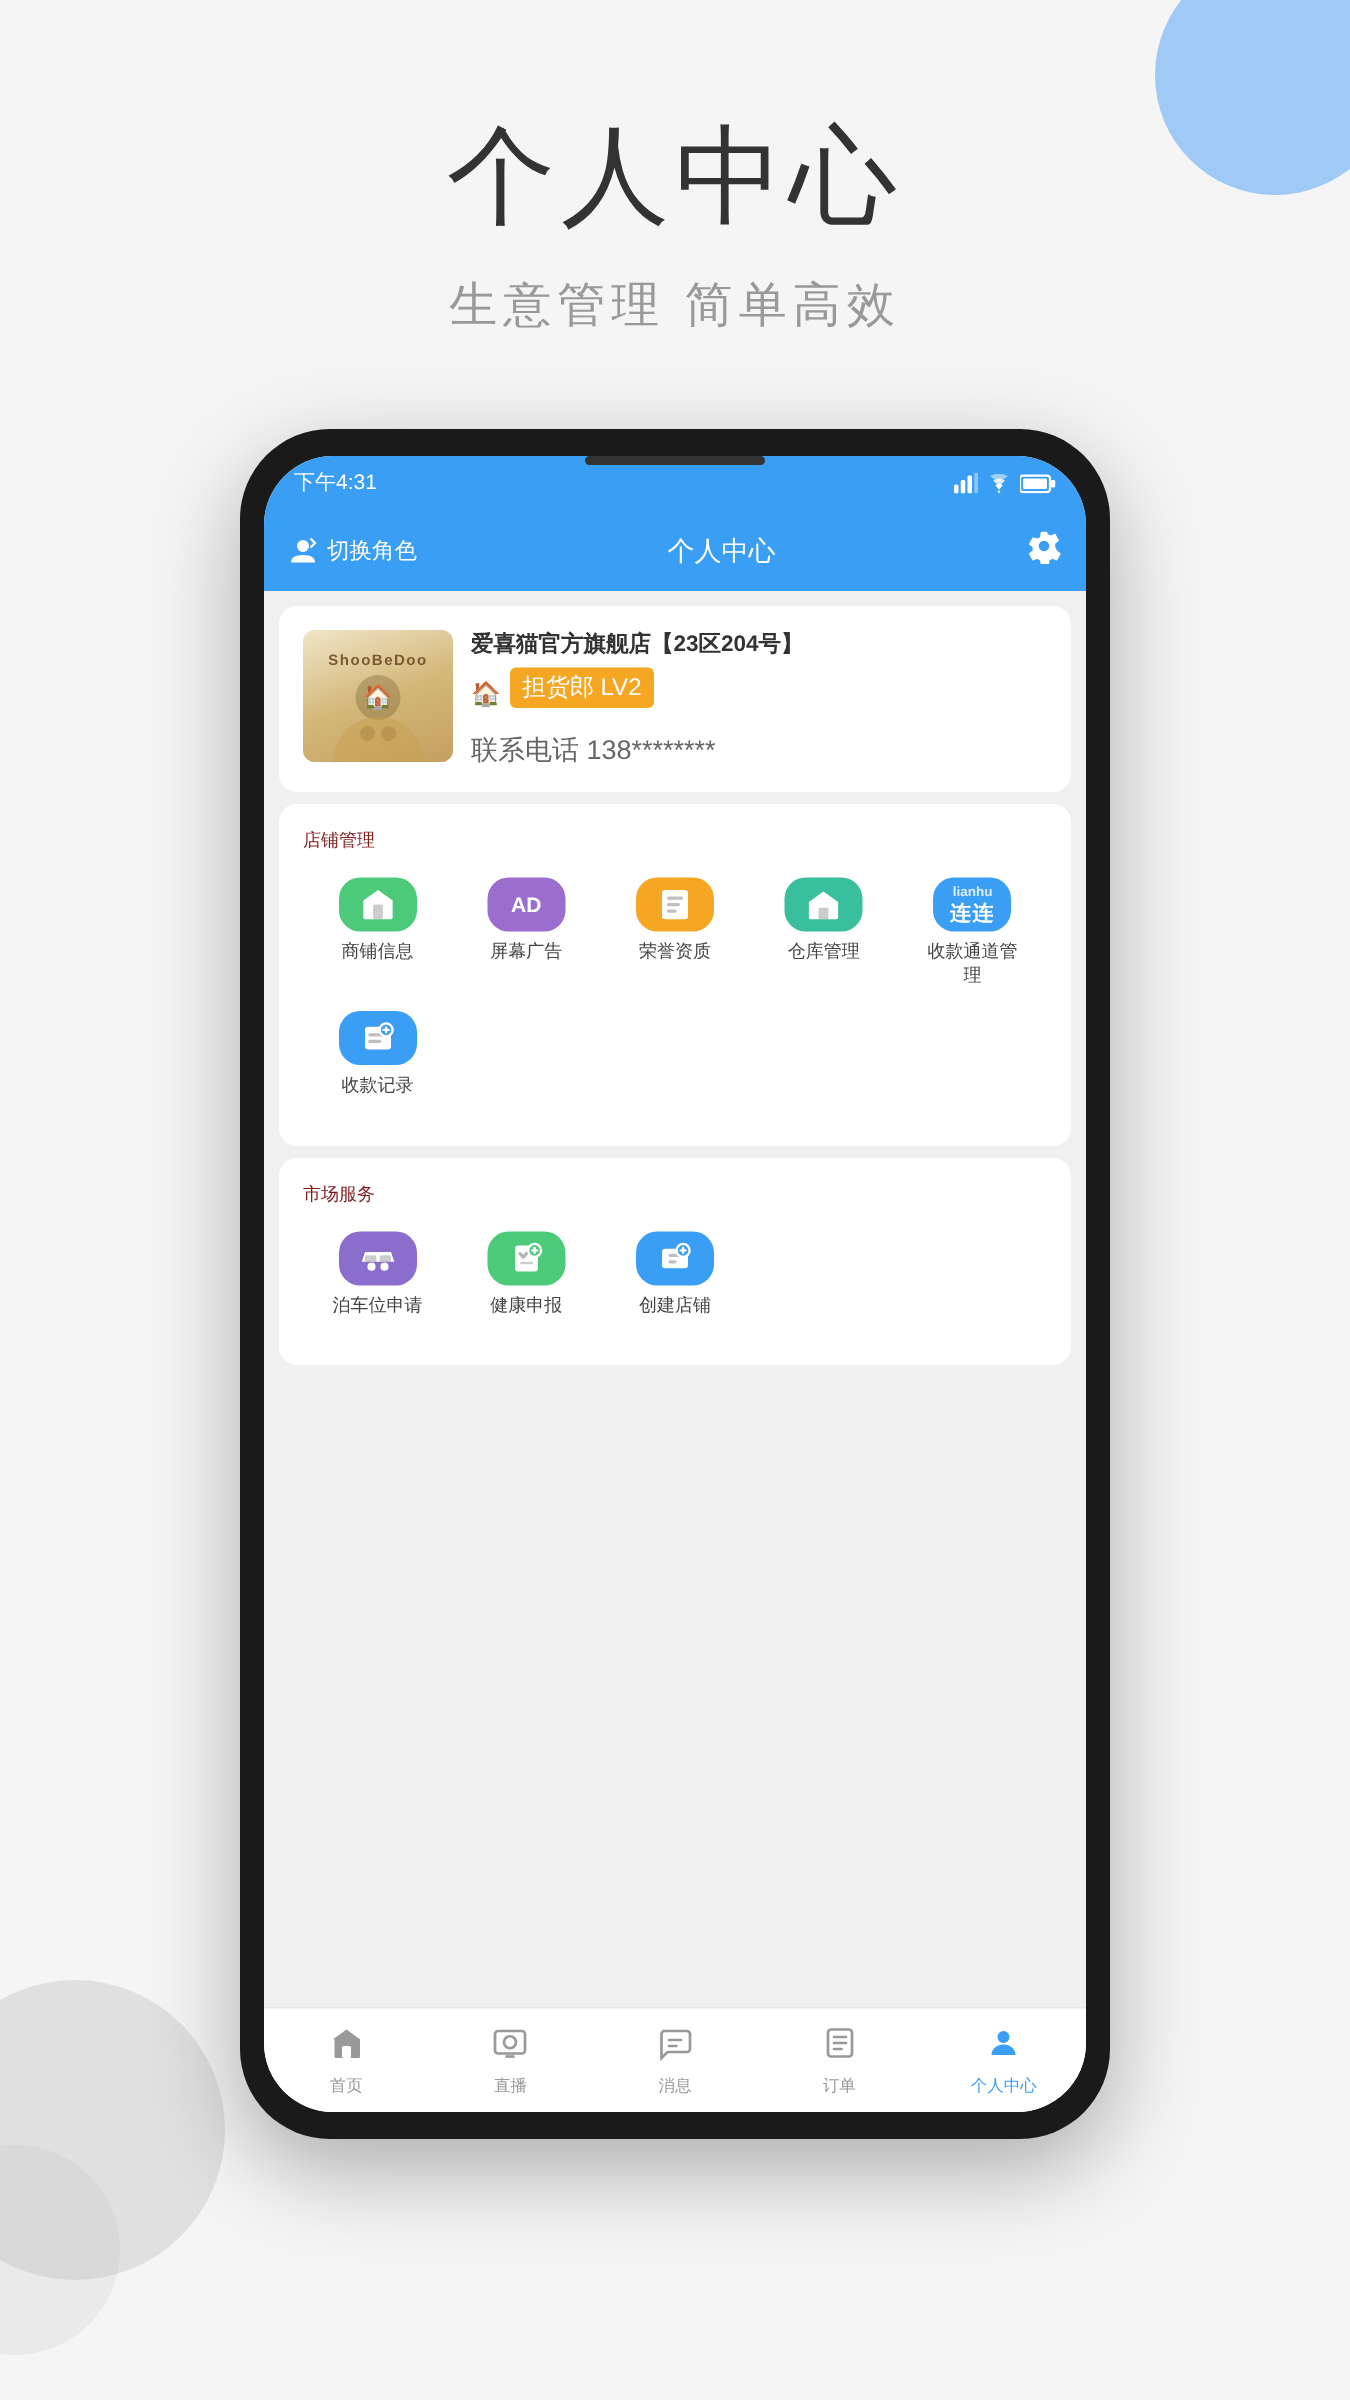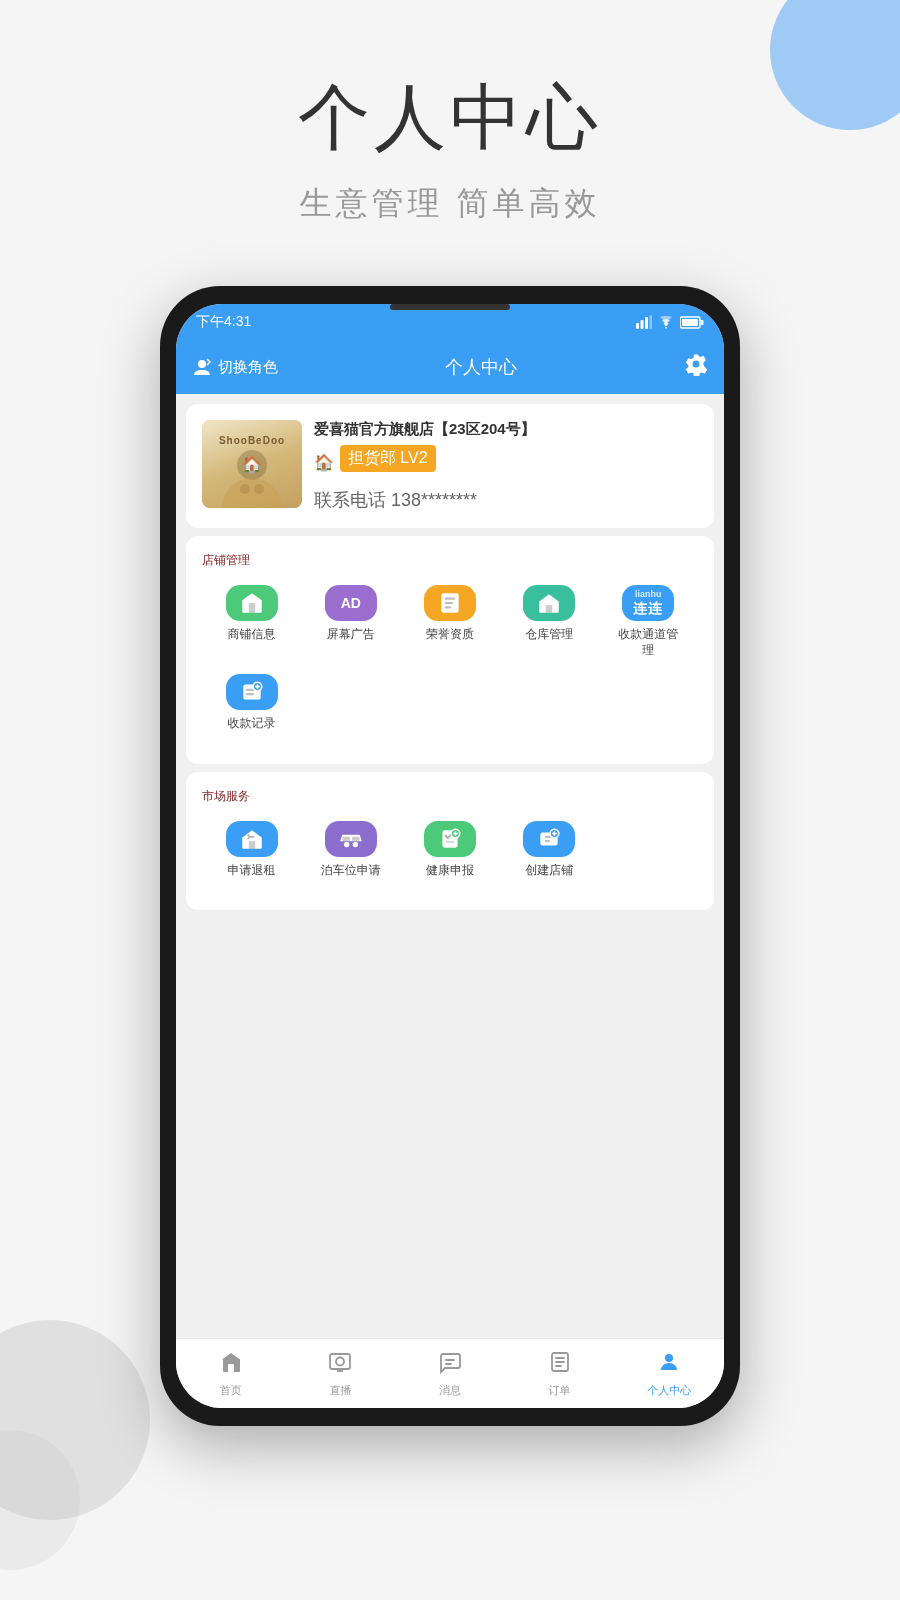--- a/index.html
+++ b/index.html
@@ -499,30 +499,20 @@
               <span class="icon-label">收款记录</span>
             </div>
 
           </div>
         </div>
 
         <div class="section">
           <div class="section-title">市场服务</div>
           <div class="icon-grid">
 
-            <div class="icon-item">
-              <div class="icon-circle blue2">
-                <svg width="26" height="26" viewBox="0 0 24 24" fill="white">
-                  <path d="M3 10.5L12 4l9 6.5V20a1 1 0 01-1 1H4a1 1 0 01-1-1V10.5z"></path>
-                  <path d="M9 14h6v7H9z" fill="rgba(0,0,0,0.2)"></path>
-                  <path d="M8 8l2 2-2 2M10 10h4" stroke="rgba(0,0,0,0.3)" stroke-width="1.5" fill="none"></path>
-                </svg>
-              </div>
-              <span class="icon-label">申请退租</span>
-            </div>
 
             <div class="icon-item">
               <div class="icon-circle purple2">
                 <svg width="26" height="26" viewBox="0 0 24 24" fill="white">
                   <circle cx="8" cy="17" r="2.5"></circle>
                   <circle cx="16" cy="17" r="2.5"></circle>
                   <path d="M2 14L4 8h16l2 6H2z"></path>
                   <rect x="4" y="10" width="7" height="4" rx="1" fill="rgba(0,0,0,0.2)"></rect>
                   <rect x="13" y="10" width="7" height="4" rx="1" fill="rgba(0,0,0,0.2)"></rect>
                 </svg>

